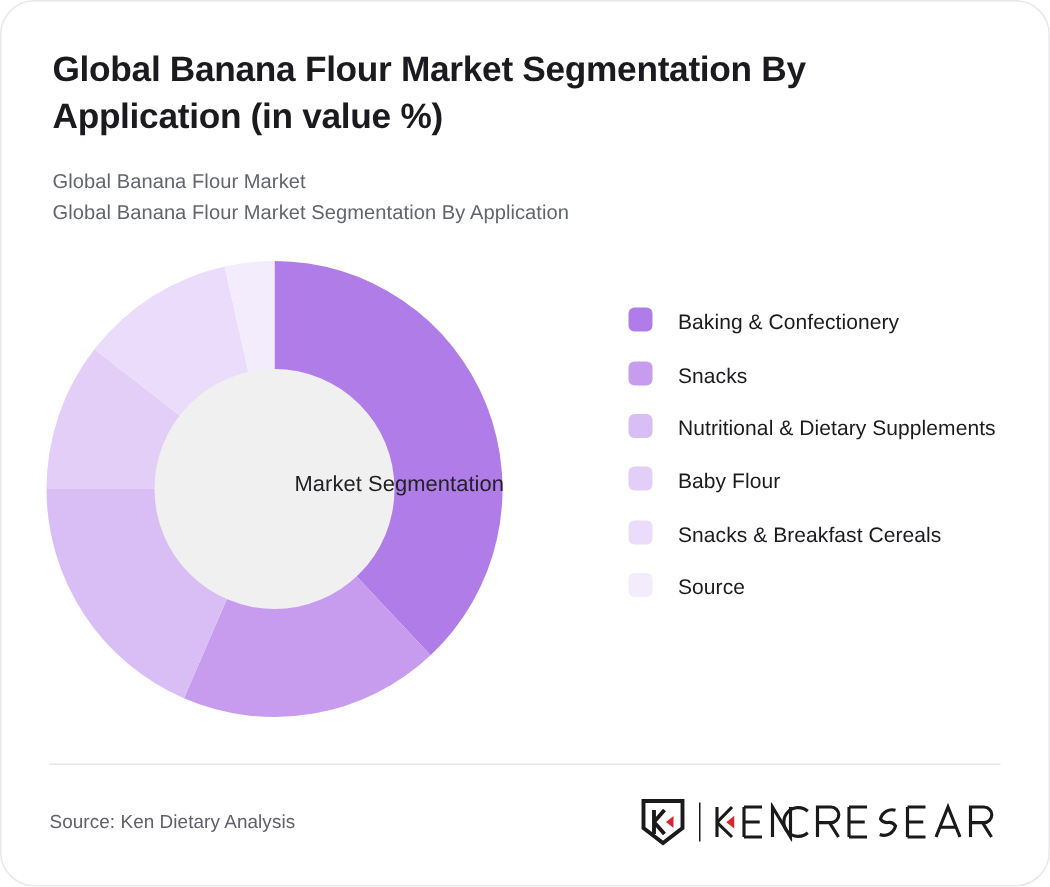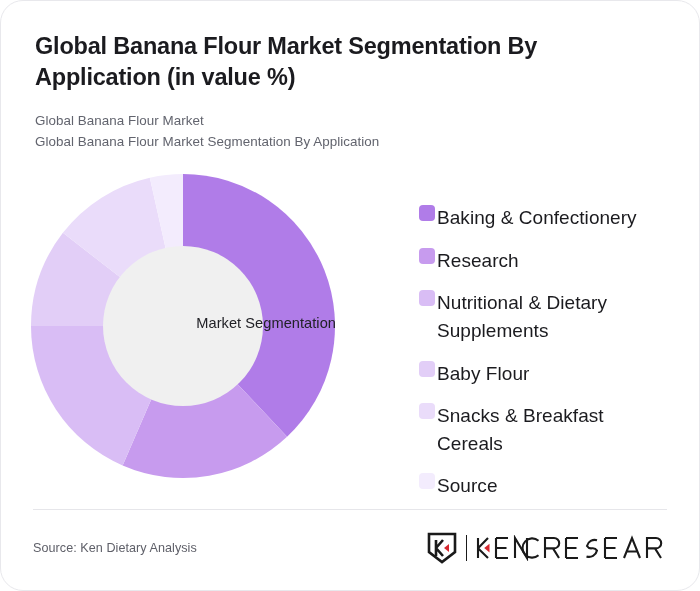--- a/index.html
+++ b/index.html
@@ -103,22 +103,22 @@
 
   .legend-swatch {
     width: 16px;
     height: 16px;
     border-radius: 4px;
     flex: 0 0 16px;
     margin-top: 1px;
   }
 
   .legend-label {
-    margin-left: 2px;
-    font-size: 19px;
+    margin-left: 17px;
+    font-size: 14px;
     color: #1b1b1f;
     line-height: 1.45;
     letter-spacing: 0.05px;
   }
 
   
   #footer-rule {
     position: absolute;
     left: 32px;
     right: 32px;
@@ -192,21 +192,21 @@
       </div>
     </div>
 
     <div id="legend">
         <div class="legend-item">
           <div class="legend-swatch" style="background: rgb(176, 124, 232);"></div>
           <div class="legend-label">Baking &amp; Confectionery</div>
         </div>
         <div class="legend-item">
           <div class="legend-swatch" style="background: rgb(199, 155, 238);"></div>
-          <div class="legend-label">Research</div>
+          <div class="legend-label">Snacks</div>
         </div>
         <div class="legend-item">
           <div class="legend-swatch" style="background: rgb(217, 189, 245);"></div>
           <div class="legend-label">Nutritional &amp; Dietary Supplements</div>
         </div>
         <div class="legend-item">
           <div class="legend-swatch" style="background: rgb(226, 206, 247);"></div>
           <div class="legend-label">Baby Flour</div>
         </div>
         <div class="legend-item">

